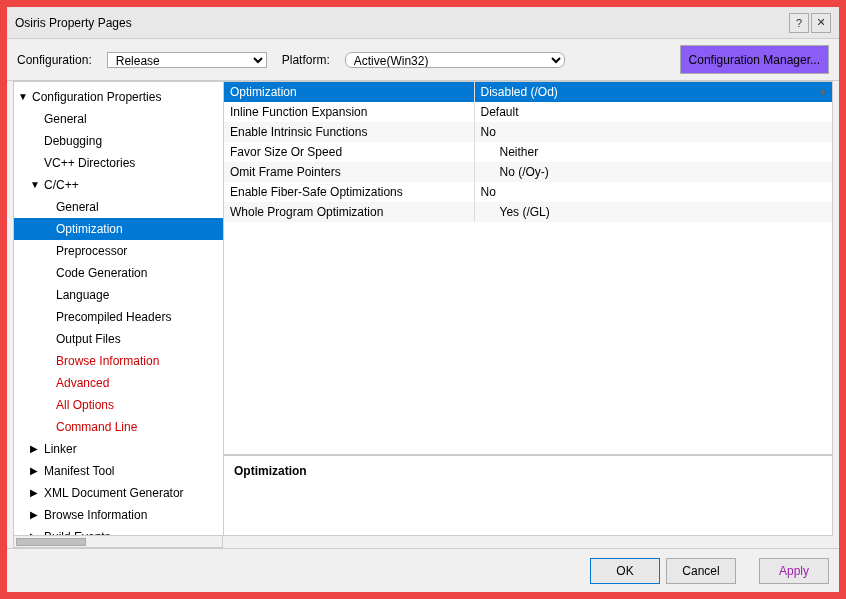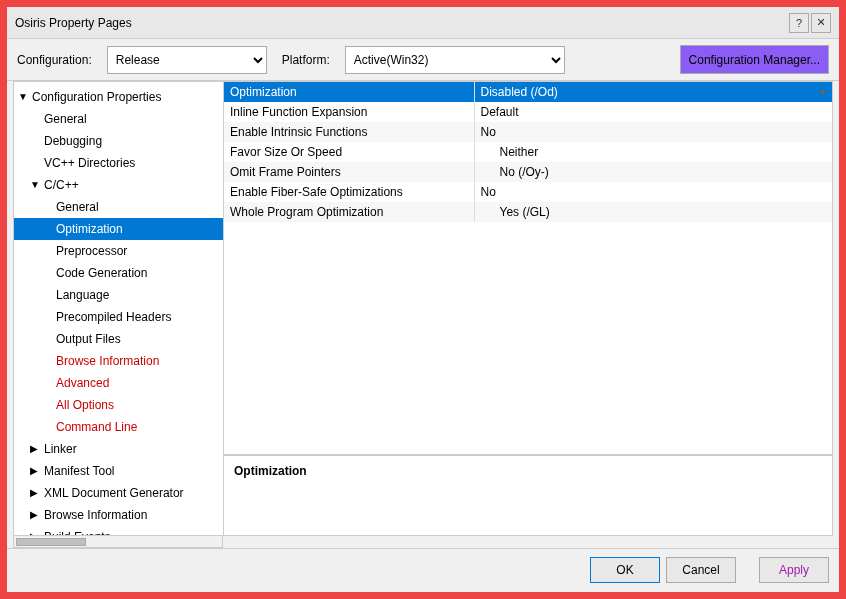--- a/index.html
+++ b/index.html
@@ -57,28 +57,28 @@
       align-items: center;
       gap: 15px;
       border-bottom: 1px solid #ccc;
       background: #f0f0f0;
     }
     .toolbar label {
       font-size: 12px;
       color: #000;
     }
     .toolbar select {
-      height: 28px;
+      height: 16px;
       font-size: 12px;
       border: 1px solid #aaa;
       background: white;
       padding: 0 4px;
     }
     .toolbar select.config-select { width: 160px; }
-    .toolbar select.platform-select { width: 220px; }
+    .toolbar select.platform-select { width: 220px; border-radius: 7px; }
     .config-mgr-btn {
       height: 29px;
       padding: 0 8px;
       font-size: 12px;
       background: #8b5cf6;
       border: 1px solid #aaa;
       cursor: pointer;
       margin-left: auto;
     }
     .main-content {
@@ -179,21 +179,21 @@
     .desc-text {
       font-size: 12px;
       color: #333;
     }
     .desc-code {
       color: #555;
     }
     .bottom-bar {
       display: flex;
       justify-content: flex-end;
-      align-items: flex-start;
+      align-items: center;
       padding: 8px 10px;
       gap: 6px;
       background: #f0f0f0;
       border-top: 1px solid #ccc;
       height: 44px;
     }
     .bottom-btn {
       height: 26px;
       min-width: 70px;
       padding: 0 12px;

